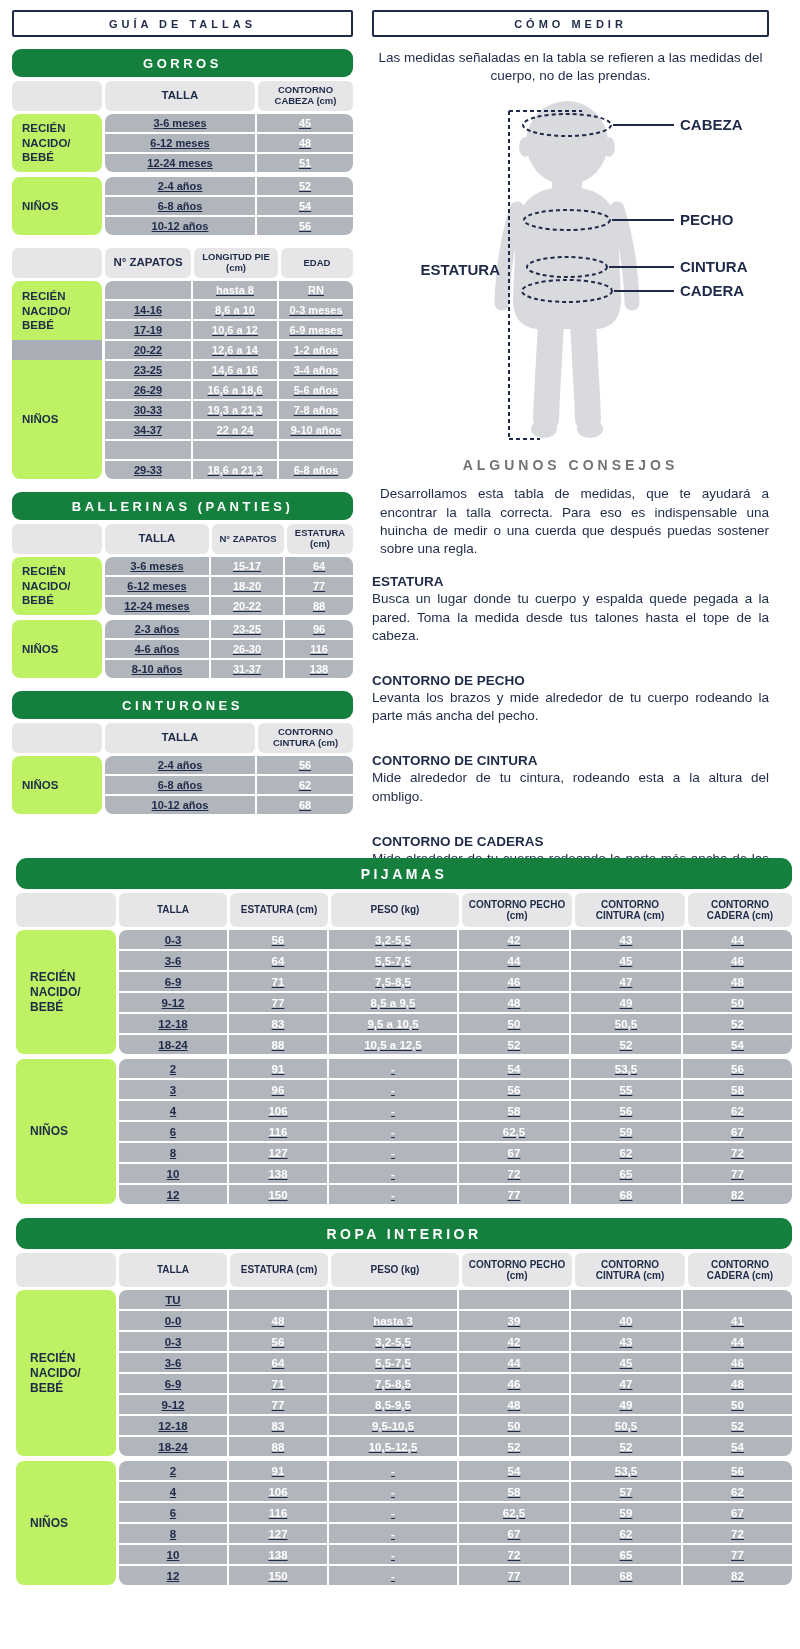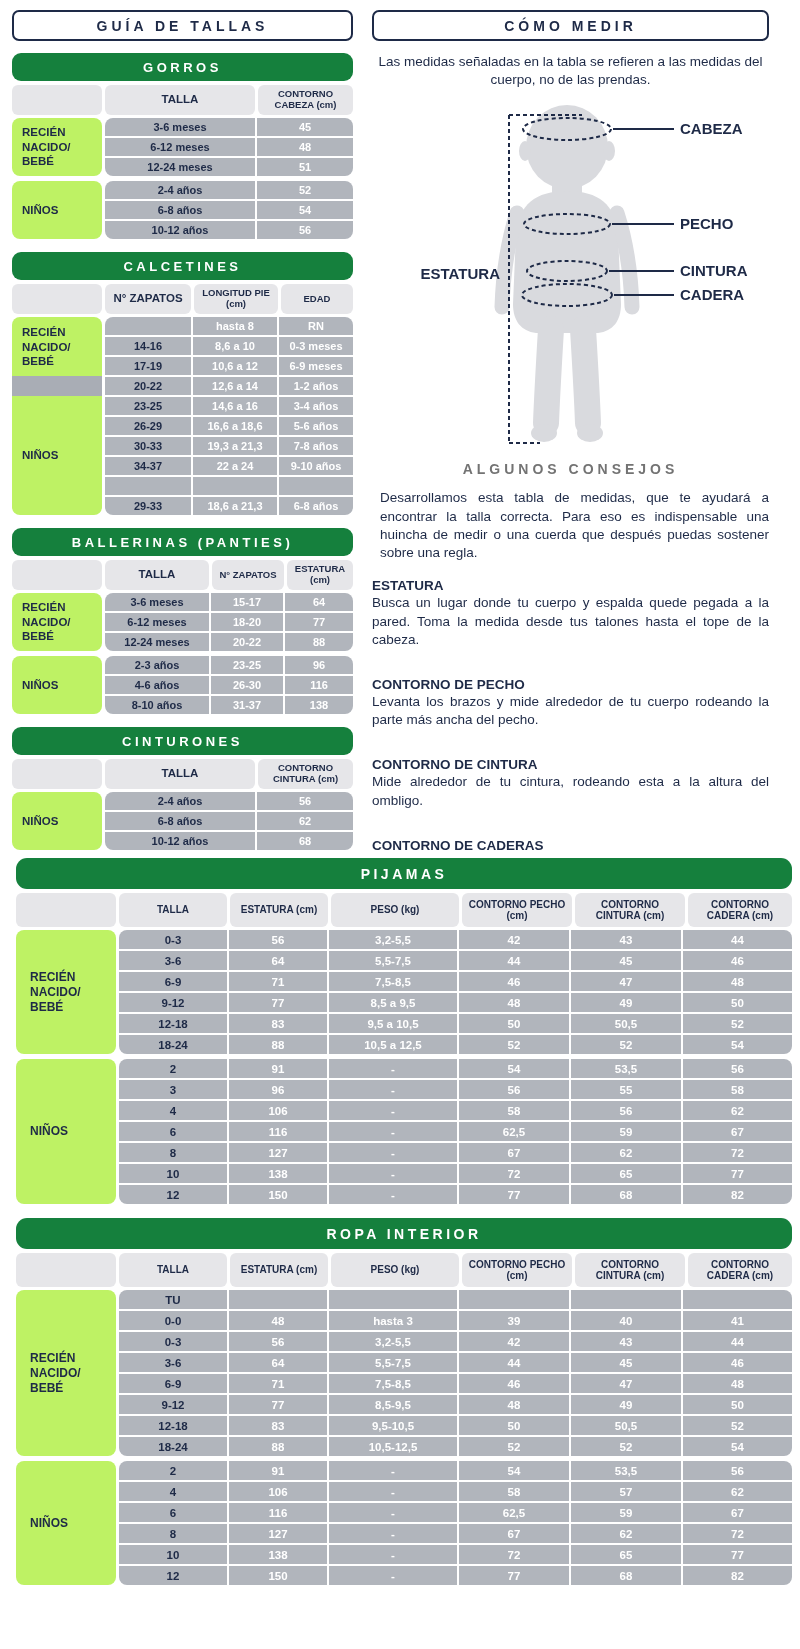--- a/index.html
+++ b/index.html
@@ -8,23 +8,23 @@
     font-family:"Liberation Sans",sans-serif;
     color:#1e2a47;
     -webkit-font-smoothing:antialiased;
   }
   .left-col{position:absolute;left:12px;top:10px;width:341px;}
   .right-col{position:absolute;left:372px;top:10px;width:397px;}
   .bottom-area{position:absolute;left:16px;top:858px;width:776px;}
 
   
   .title-box{
-    border:2px solid #1e2a47;border-radius:7px;
+    border:2px solid #1e2a47;border-radius:2px;
     text-align:center;padding:6px 0 5px 0;
-    font-weight:bold;font-size:14px;letter-spacing:4px;color:#1e2a47;
+    font-weight:bold;font-size:11px;letter-spacing:4px;color:#1e2a47;
     margin-bottom:12px;background:#fff;
   }
 
   
   .size-table{margin-bottom:13px;}
   .tbar{
     background:#15803d;color:#fff;text-align:center;
     border-radius:9px;padding:7px 0 6px 0;
     font-weight:bold;font-size:13px;letter-spacing:3.5px;
     margin-bottom:4px;
@@ -39,21 +39,21 @@
   .hcell.talla{font-size:11.5px;}
   .tgroup{display:flex;gap:3px;}
   .tgroup + .tgroup{margin-top:5px;}
   .tside{
     width:var(--sidew);flex:none;display:flex;flex-direction:column;
     border-radius:8px;overflow:hidden;background:#bef264;
   }
   .tseg{display:flex;align-items:center;padding-left:10px;box-sizing:border-box;
     font-weight:bold;color:#1e2a47;font-size:11.5px;line-height:1.25;}
   .tseg.dark{background:#a9adb5;}
-  .trows{flex:1;border-radius:8px;overflow:hidden;display:flex;flex-direction:column;gap:2px;}
+  .trows{flex:1;border-radius:8px;overflow:hidden;display:flex;flex-direction:column;gap:2px;text-decoration:underline;}
   .trow{display:grid;grid-template-columns:var(--cols);gap:2px;height:var(--rowh);flex:none;}
   .tcell{
     background:#b1b5bc;display:flex;align-items:center;justify-content:center;
     color:#ffffff;font-weight:bold;font-size:11px;white-space:nowrap;
   }
   .tcell.first{color:#1e2a47;}
   .t-big .tseg{font-size:12px;padding-left:14px;}
   .t-big .tbar{font-size:14px;padding:8px 0 7px 0;border-radius:11px;}
   .t-big .hcell{min-height:34px;font-size:10px;}
   .t-big .tcell{font-size:11.5px;}
@@ -122,21 +122,20 @@
             <div class="tcell">54</div>
           </div>
           <div class="trow">
             <div class="tcell first">10-12 años</div>
             <div class="tcell">56</div>
           </div>
         </div>
       </div>
     </section>
   <section class="size-table" style="--sidew:90px; --cols:86px 84px 1fr; --rowh:18px;">
-      <div class="tbar">CALCETINES</div>
       <div class="thead">
         <div class="hcell"></div>
         <div class="hcell talla">N° ZAPATOS</div>
         <div class="hcell">LONGITUD PIE (cm)</div>
         <div class="hcell">EDAD</div>
       </div>
       <div class="tgroup">
         <div class="tside">
           <div class="tseg" style="flex: 3 1 0px;">
             <span>RECIÉN NACIDO/ BEBÉ</span>

